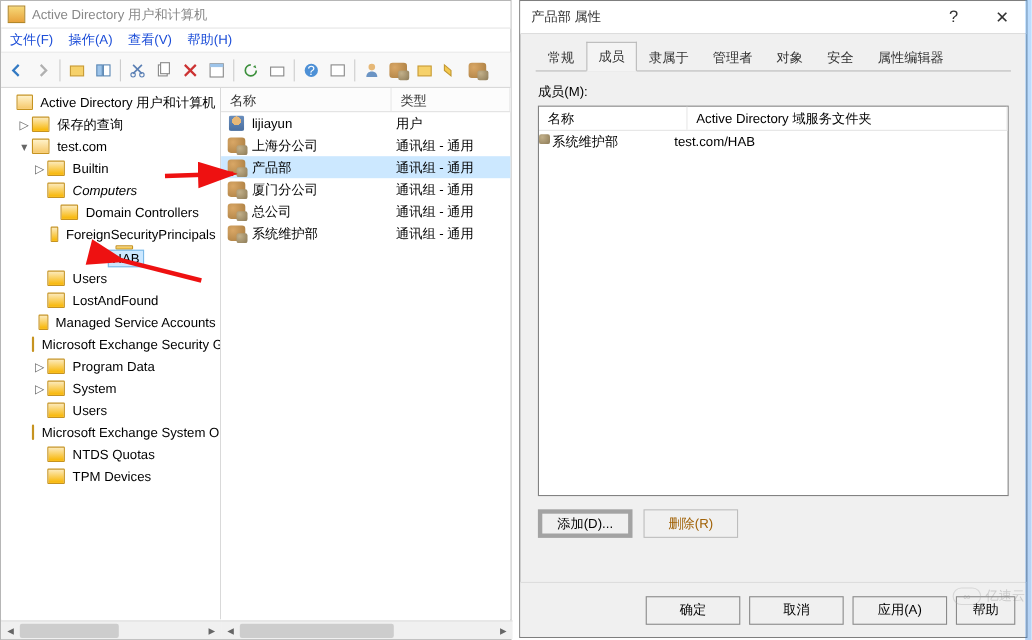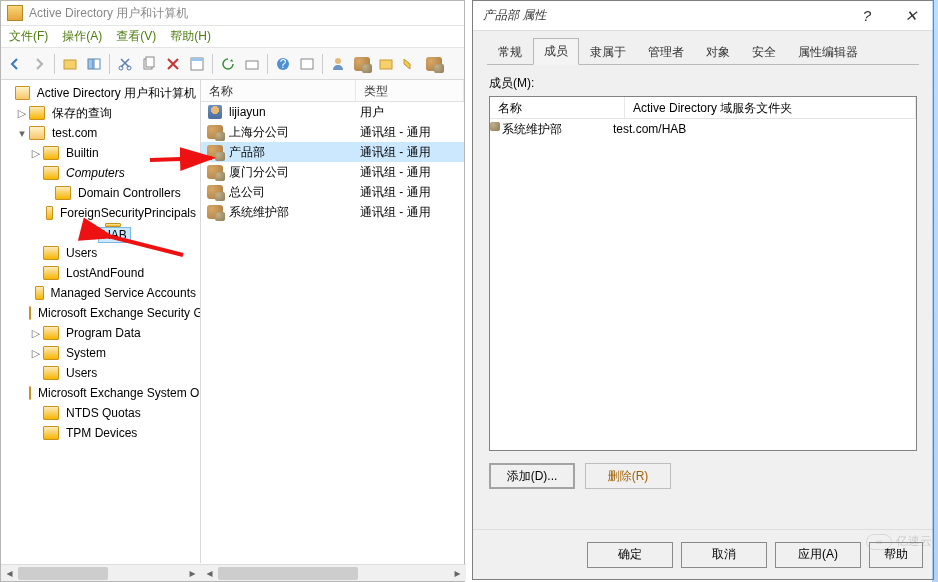--- a/index.html
+++ b/index.html
@@ -4,21 +4,21 @@
 <style>
 * { box-sizing: border-box; margin: 0; padding: 0; font-family: "Microsoft YaHei", "Segoe UI", Tahoma, sans-serif; font-size: 12px; }
 body { background: #fff; width: 938px; height: 582px; position: relative; overflow: hidden; }
 
 
 .ad-window { position: absolute; left: 0; top: 0; width: 465px; height: 582px; border: 1px solid #b6b6b6; background: #fff; }
 .ad-titlebar { height: 25px; background: #fff; display: flex; align-items: center; padding: 0 6px; gap: 6px; border-bottom: 1px solid #e5e5e5; }
 .ad-titlebar .icon { width: 16px; height: 16px; background: linear-gradient(#f6d878, #e8a33c); border: 1px solid #b28729; }
 .ad-titlebar .title { color: #888; }
 .menubar { height: 22px; display: flex; align-items: center; gap: 14px; padding: 0 8px; border-bottom: 1px solid #e5e5e5; }
-.menubar span { color: #4d7c0f; }
+.menubar span { color: #1d4ed8; }
 .toolbar { height: 32px; display: flex; align-items: center; gap: 2px; padding: 0 3px; border-bottom: 1px solid #d9d9d9; background: #f8f8f8; }
 .tbtn { width: 22px; height: 22px; display: flex; align-items: center; justify-content: center; border: 1px solid transparent; border-radius: 2px; }
 .tsep { width: 1px; height: 20px; background: #ccc; margin: 0 2px; }
 
 .ad-body { display: flex; height: calc(100% - 97px); }
 .tree-pane { width: 200px; border-right: 1px solid #d9d9d9; overflow: hidden; background: #fff; padding-top: 3px; }
 .list-pane { flex: 1; background: #fff; position: relative; }
 
 .tree-row { display: flex; align-items: center; height: 20px; white-space: nowrap; padding-left: 2px; }
 .tree-row .exp { width: 14px; text-align: center; color: #666; font-size: 11px; cursor: pointer; }
@@ -41,39 +41,39 @@
 
 .arrow-red { position: absolute; pointer-events: none; }
 .arrow-red svg { overflow: visible; }
 
 .scrollbar-h { position: absolute; bottom: 0; left: 0; right: 0; height: 17px; background: #f0f0f0; border-top: 1px solid #ddd; display: flex; align-items: center; }
 .scrollbar-h .thumb { height: 13px; background: #cdcdcd; border-radius: 2px; position: absolute; }
 .scrollbar-h .sbtn { width: 17px; height: 17px; display:flex; align-items:center; justify-content:center; color:#666; }
 
 
 .dialog { position: absolute; left: 472px; top: 0; width: 462px; height: 580px; background: #f0f0f0; border: 1px solid #7e7e7e; }
-.dlg-titlebar { height: 30px; background: #fff; display: flex; align-items: center; padding: 0 0 0 10px; border-bottom: 1px solid #ddd; font-style: italic; }
+.dlg-titlebar { height: 30px; background: #fff; display: flex; align-items: center; padding: 0 0 0 10px; border-bottom: 1px solid #ddd; }
 .dlg-titlebar .title { flex: 1; color: #333; font-size: 12px; }
 .dlg-titlebar .wbtn { width: 44px; height: 28px; display:flex; align-items:center; justify-content:center; color:#333; font-size: 15px; }
 
 .dlg-body { padding: 10px 14px 4px 14px; height: calc(100% - 80px); }
 .tabstrip { display: flex; align-items: flex-end; height: 24px; border-bottom: 1px solid #b9b9b9; }
 .tab { padding: 4px 10px; border: 1px solid transparent; border-bottom: none; color: #333; position: relative; top: 1px; background: transparent; }
 .tab.active { background: #f4f4f4; border-color: #b9b9b9; border-bottom: 1px solid #f4f4f4; }
 
 .members-area { padding: 10px 2px 0 2px; }
 .members-label { margin-bottom: 4px; }
 .members-list { background: #fff; border: 1px solid #828282; height: 355px; }
 .members-list .hdr { height: 22px; display: flex; border-bottom: 1px solid #e5e5e5; }
 .members-list .hdr .col { padding: 3px 8px; border-right: 1px solid #e8e8e8; }
 .members-list .row { display: flex; align-items: center; height: 20px; padding-left: 4px; }
 
 .dlg-btn-row { display: flex; gap: 10px; margin-top: 12px; }
 .btn { height: 26px; padding: 0 14px; background: #f0f0f0; border: 1px solid #8a8a8a; min-width: 86px; display:inline-flex; align-items:center; justify-content:center; }
-.btn.primary { border: 2px solid #a3a3a3; padding: 0 13px; text-align: right; }
+.btn.primary { border: 4px solid #a3a3a3; padding: 0 13px; text-align: right; }
 .btn.disabled { color: #a16207; border-color: #bdbdbd; }
 
 .dlg-footer { position: absolute; bottom: 0; left: 0; right: 0; height: 50px; background: #f0f0f0; border-top: 1px solid #ddd; display: flex; align-items: center; justify-content: flex-end; gap: 8px; padding: 0 10px; }
 
 .watermark { position: absolute; right: 6px; bottom: 32px; opacity: 0.35; font-size: 14px; color: #888; display:flex; align-items:center; gap:4px; pointer-events:none; }
 .watermark .circ { width: 26px; height:16px; border:1px solid #aaa; border-radius: 10px; display:inline-flex; align-items:center; justify-content:center; font-size:9px; }
 
 
 .edge { position:absolute; right:0; top:0; width:6px; height:100%; background: linear-gradient(#40a0ff, #2b7fe0); opacity:0.35; }
 

